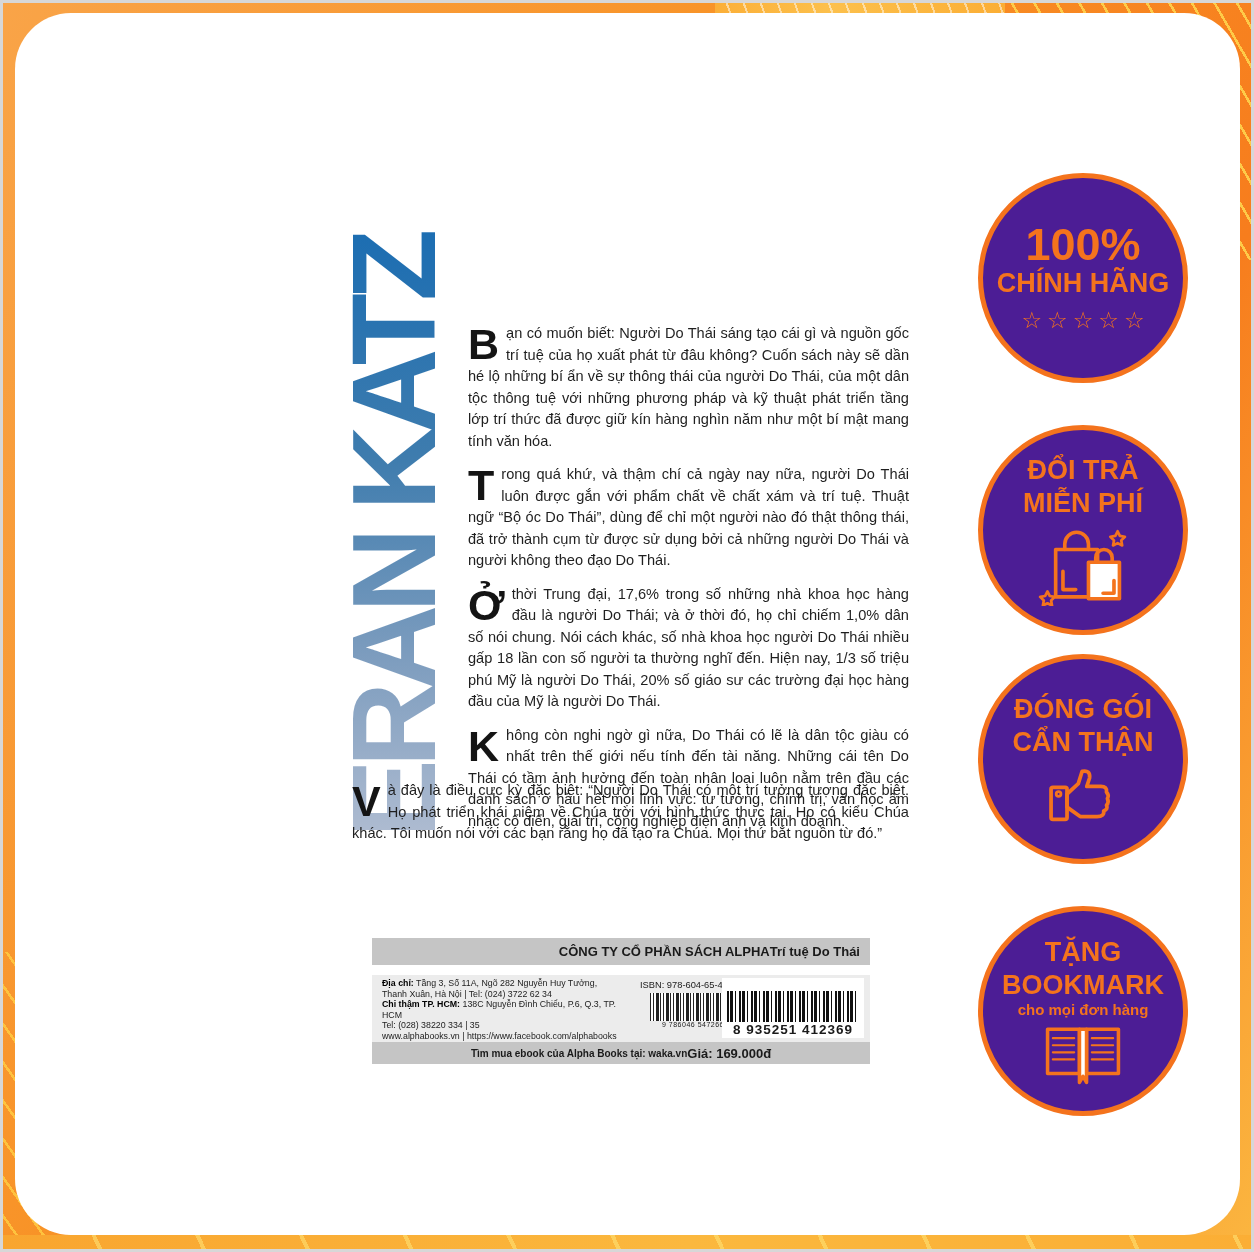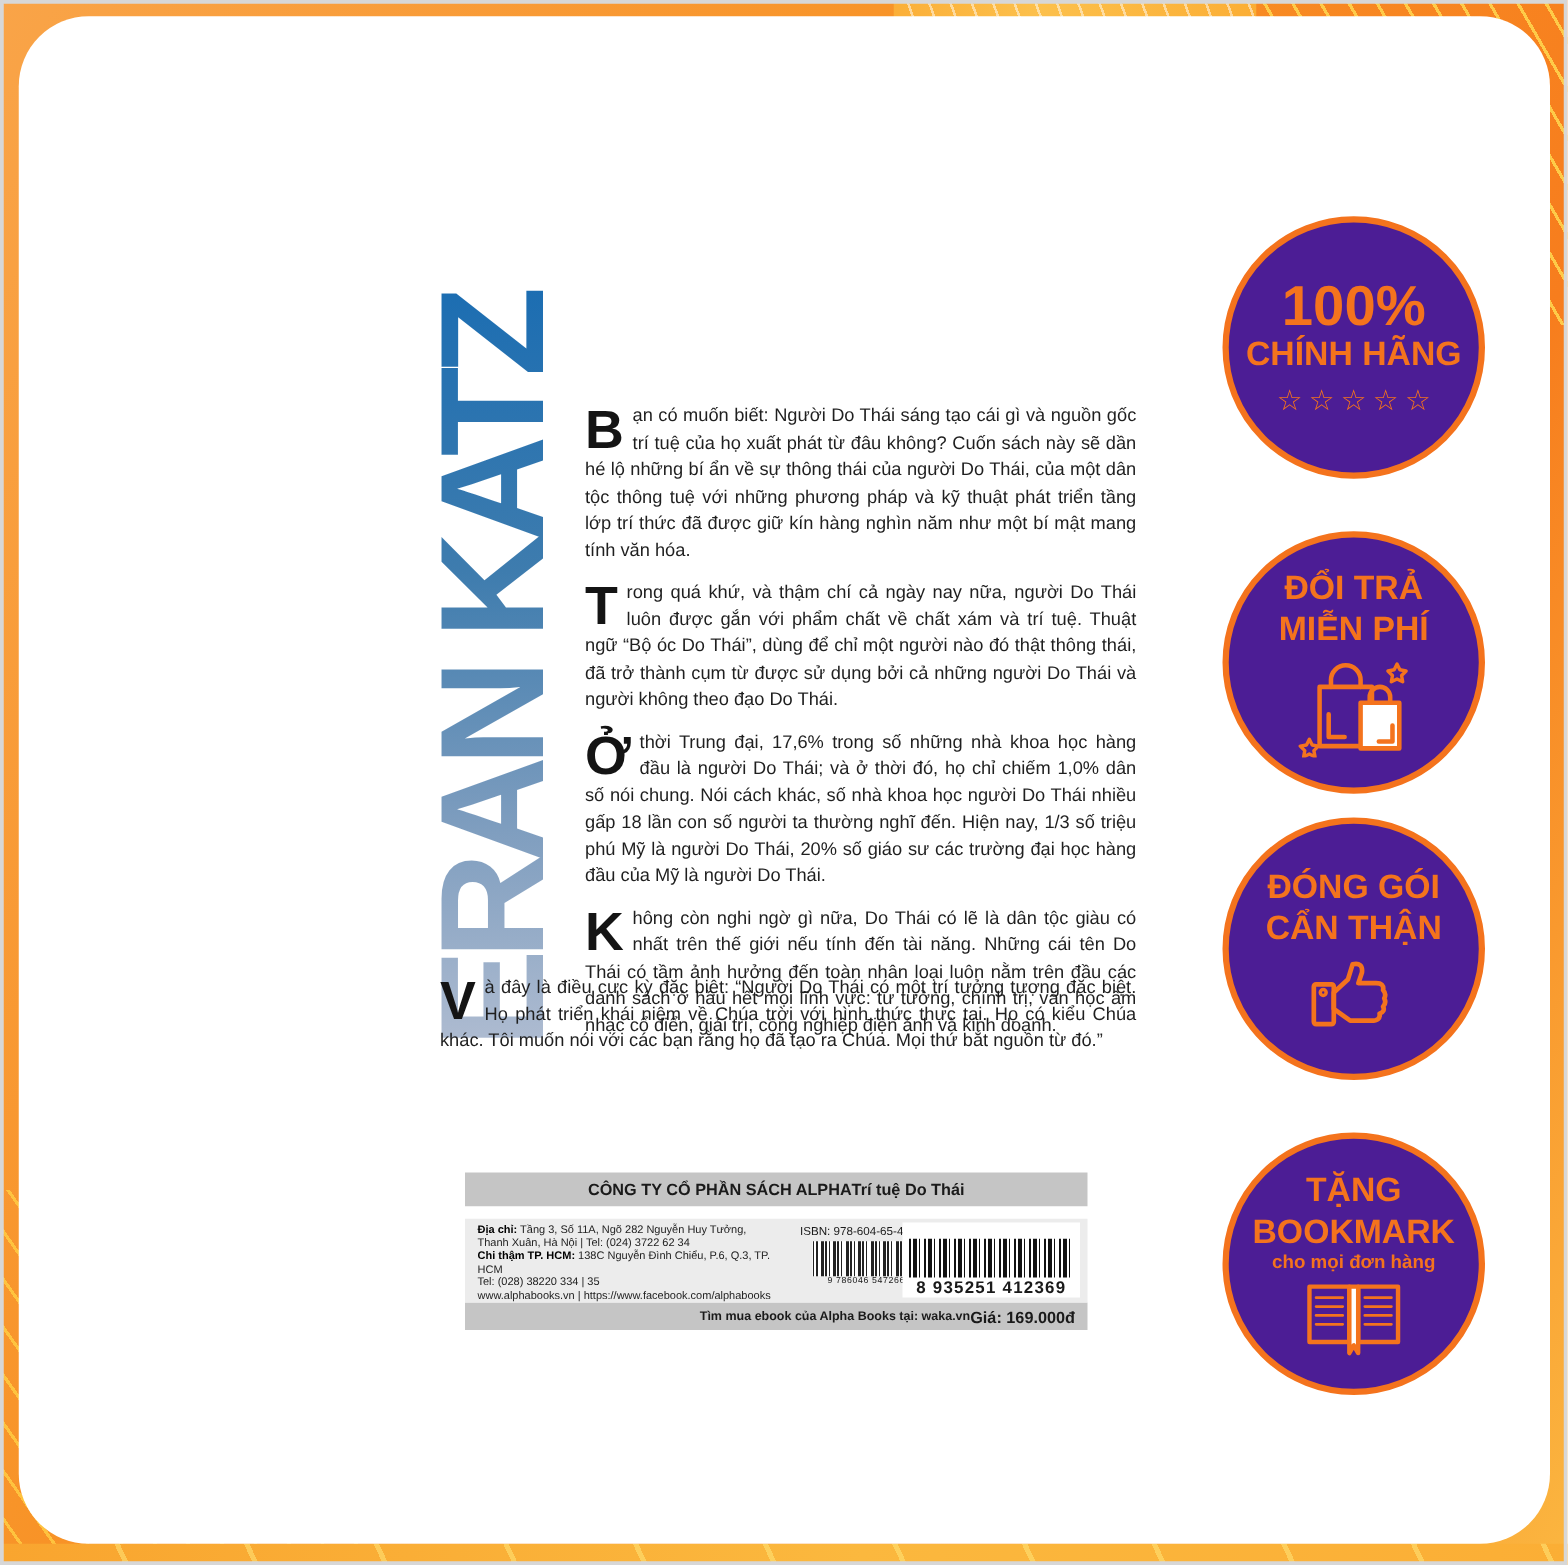--- a/index.html
+++ b/index.html
@@ -70,41 +70,41 @@
   .dropcap {
     float:left; font-weight:bold; font-size:43px; line-height:36px;
     padding:3px 7px 0 0; color:#141414;
   }
   #paragraphs  { position:absolute; left:468px; top:323px; width:441px; }
   #paragraph5  { position:absolute; left:352px; top:780px; width:557px; }
 
   
   .pubbox { position:absolute; left:372px; top:938px; width:498px; height:104px; color:#1a1a1a; }
   .pub-header {
-    height:27px; background:#C5C5C5; display:flex; justify-content:center;
+    height:27px; background:#C5C5C5; display:flex; justify-content:flex-end;
     align-items:center; padding:0 10px; font-weight:bold; font-size:13px;
   }
   .pub-body { position:relative; height:67px; background:#ECECEC;margin-top:10px; }
   .pub-address { position:absolute; left:10px; top:3px; width:256px; font-size:8.8px; line-height:10.6px; color:#222; }
   .pub-address b { color:#000; }
   .pub-isbn { position:absolute; left:268px; top:5px; width:106px; text-align:center; }
   .pub-isbn .label { font-size:9.3px; white-space:nowrap; }
   .barcode-small {
     width:86px; height:28px; margin:3px auto 0; background:
       repeating-linear-gradient(90deg,#222 0 1.5px,#fff 1.5px 3px,#222 3px 4px,#fff 4px 6.5px,#222 6.5px 9px,#fff 9px 10px);
   }
   .pub-isbn .digits { font-size:7px; letter-spacing:.5px; }
   .pub-ean { position:absolute; right:6px; top:3px; width:142px; background:#fff; padding:13px 5px 1px; text-align:center; }
   .barcode-big {
     height:31px; background:
       repeating-linear-gradient(90deg,#111 0 2px,#fff 2px 3.5px,#111 3.5px 6.5px,#fff 6.5px 8px,#111 8px 9px,#fff 9px 12px);
   }
   .pub-ean .digits { font-size:13.5px; font-weight:bold; letter-spacing:1px; line-height:15px; }
   .pub-footer {
-    height:22px; background:#C5C5C5; display:flex; justify-content:flex-end;
+    height:22px; background:#C5C5C5; display:flex; justify-content:center;
     align-items:center; padding:0 10px;
   }
   .pub-footer .left  { font-size:10px; font-weight:bold; }
   .pub-footer .right { font-size:13px; font-weight:bold; }
 
   
   .badge {
     position:absolute; left:978px; width:210px; height:210px; z-index:4;
     border:5px solid #F4731D; border-radius:50%; background:#4c1d95;
     display:flex; flex-direction:column; justify-content:center; align-items:center;

